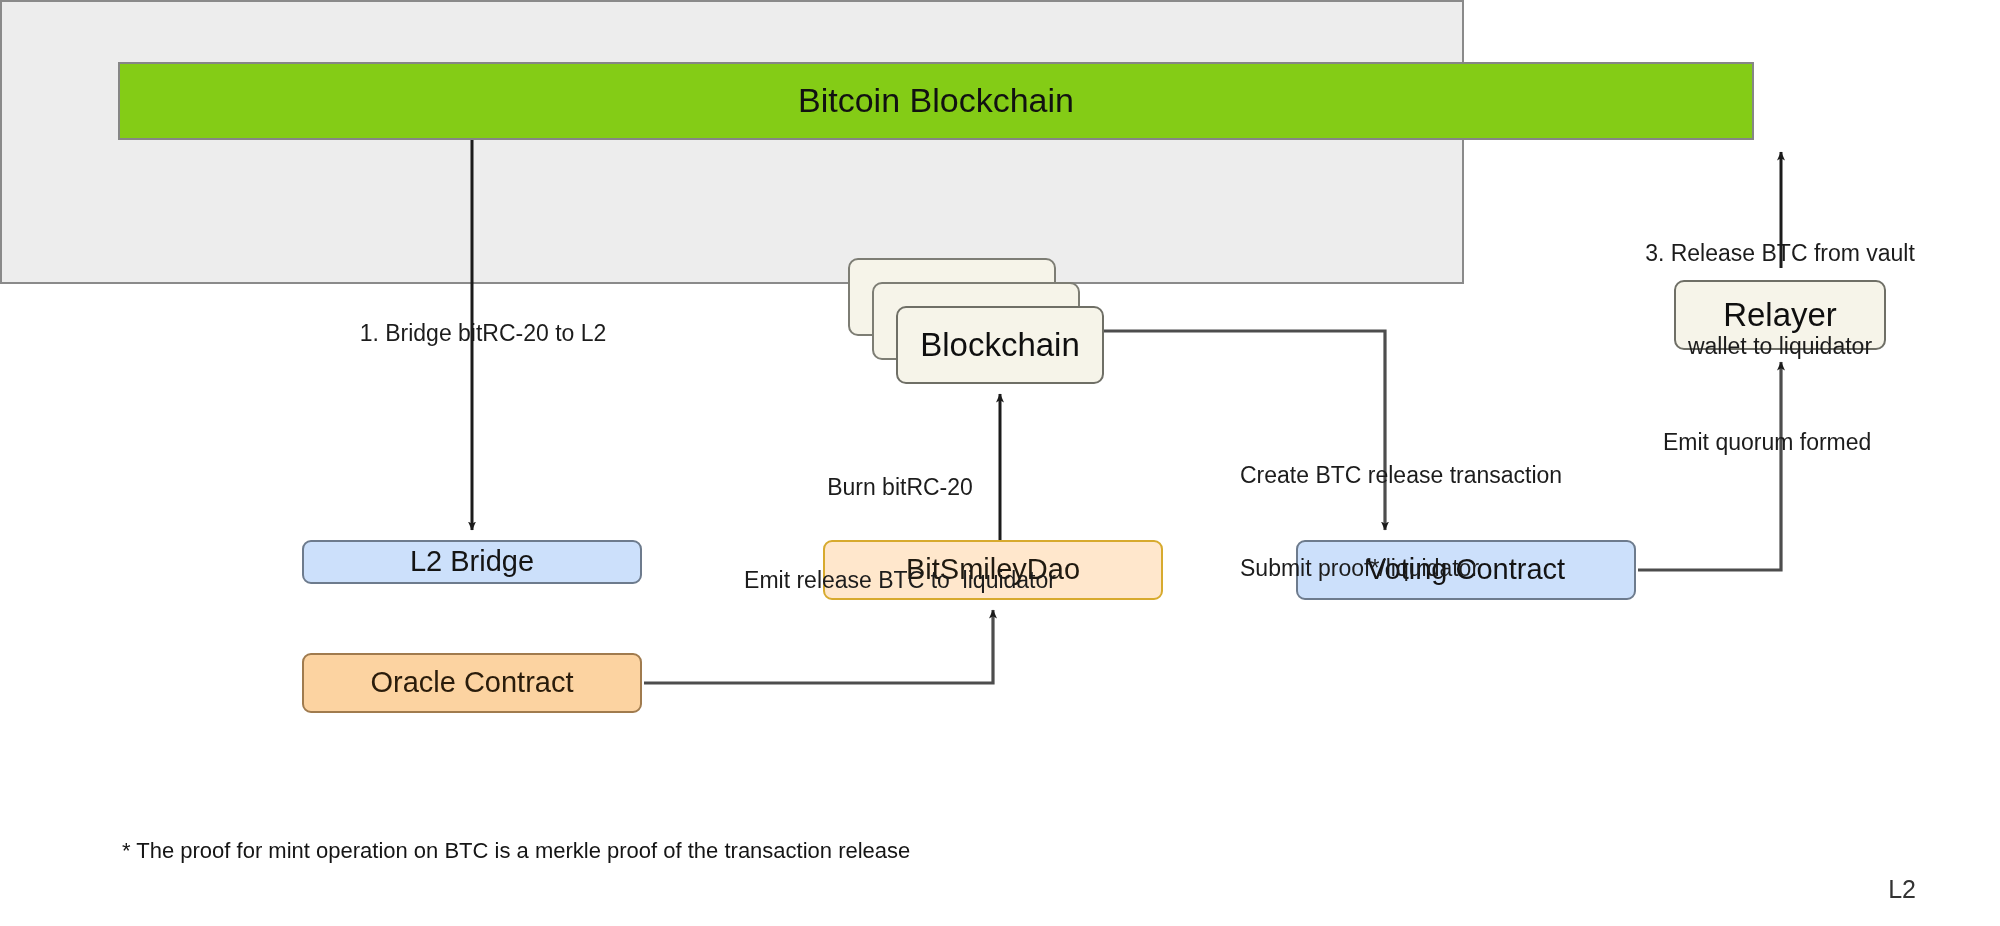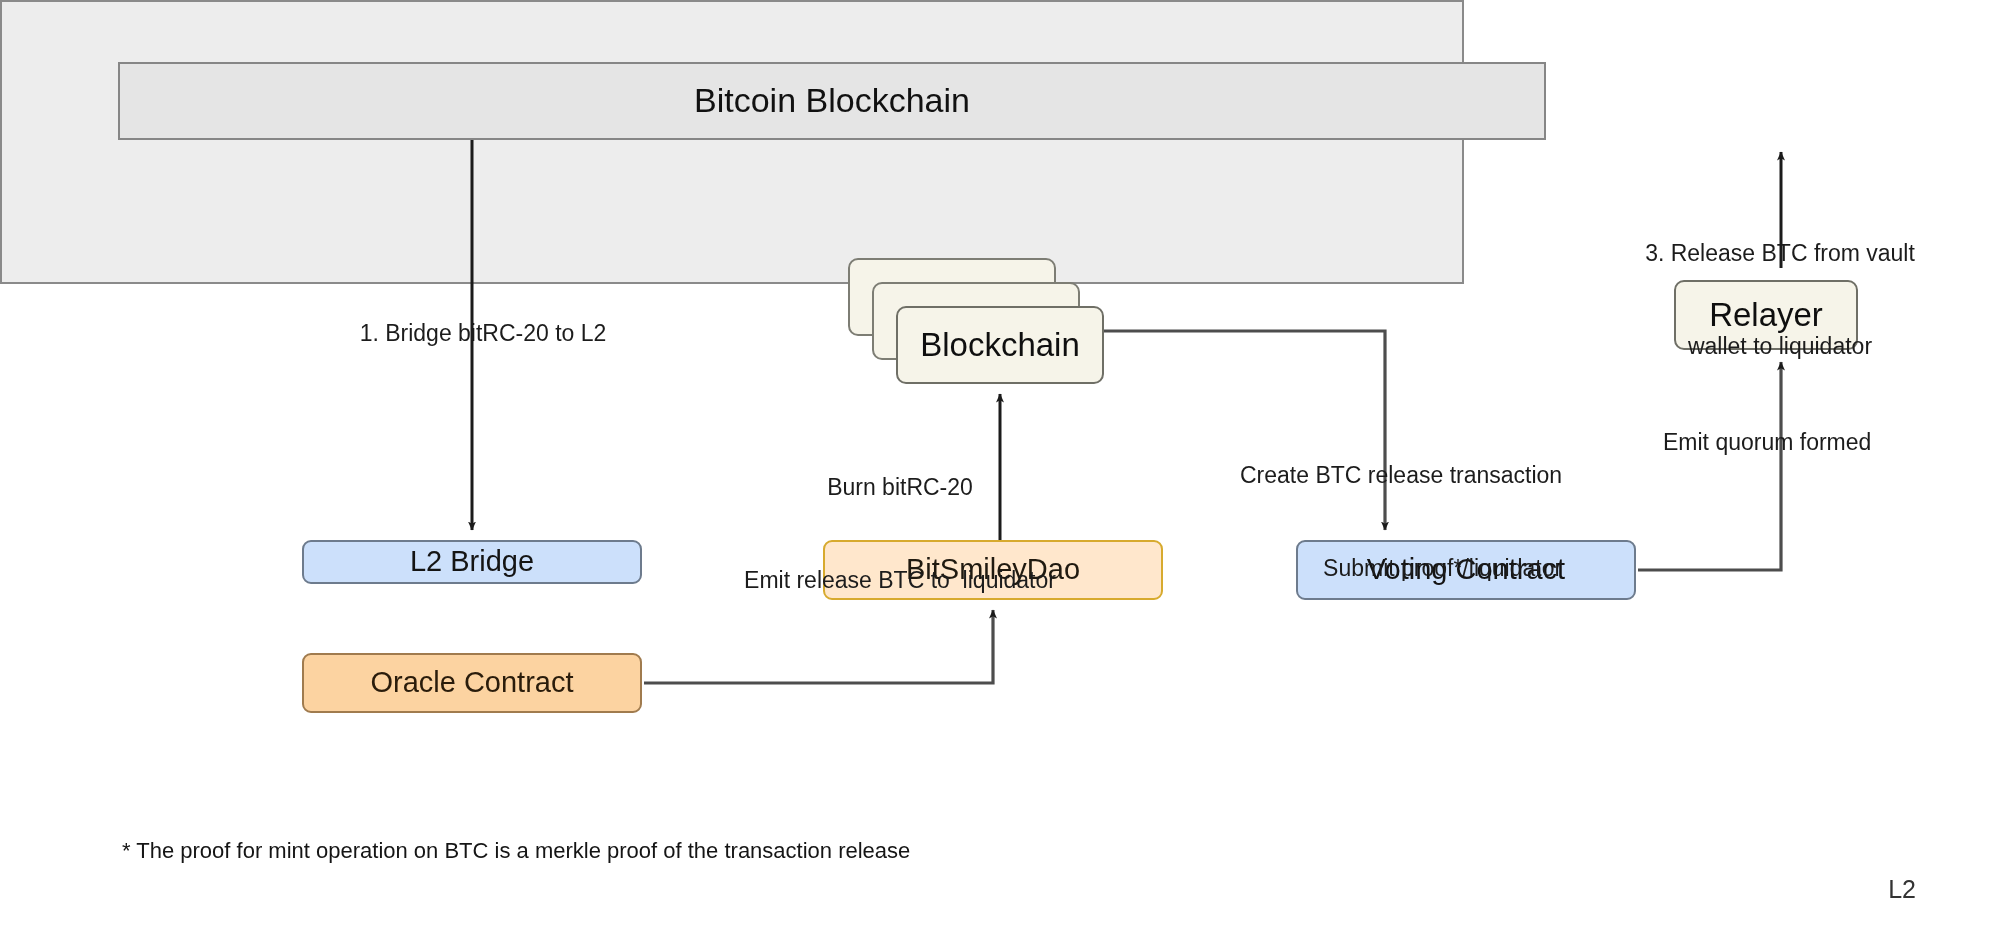--- a/index.html
+++ b/index.html
@@ -33,23 +33,23 @@
     display: flex;
     align-items: center;
     justify-content: center;
     text-align: center;
     line-height: 1.15;
   }
   
   #bitcoin-blockchain {
     left: 118px;
     top: 62px;
-    width: 1428px;
+    width: 1636px;
     height: 78px;
-    background: #e5e5e5;
+    background: #84cc16;
     border: 2px solid #868686;
     font-size: 34px;
     color: #111111;
   }
   
   #l2-container {
     left: 256px;
     top: 492px;
     width: 1460px;
     height: 280px;
@@ -126,21 +126,21 @@
     border: 2px solid #6f6f66;
     border-radius: 10px;
     font-size: 33px;
     color: #0f0f0f;
     z-index: 3;
   }
   
   #relayer {
     left: 1674px;
     top: 280px;
-    width: 184px;
+    width: 212px;
     height: 70px;
     background: #f6f4e9;
     border: 2px solid #6f6f66;
     border-radius: 10px;
     font-size: 33px;
     color: #0f0f0f;
   }
   
   .edge-label {
     position: absolute;
@@ -157,21 +157,21 @@
   }
   #label-burn {
     left: 655px;
     top: 410px;
     width: 490px;
     text-align: center;
   }
   #label-create-btc {
     left: 1240px;
     top: 398px;
-    text-align: right;
+    text-align: left;
   }
   #label-quorum {
     left: 1663px;
     top: 427px;
     text-align: center;
   }
   #label-release-step3 {
     left: 1580px;
     top: 176px;
     width: 400px;

